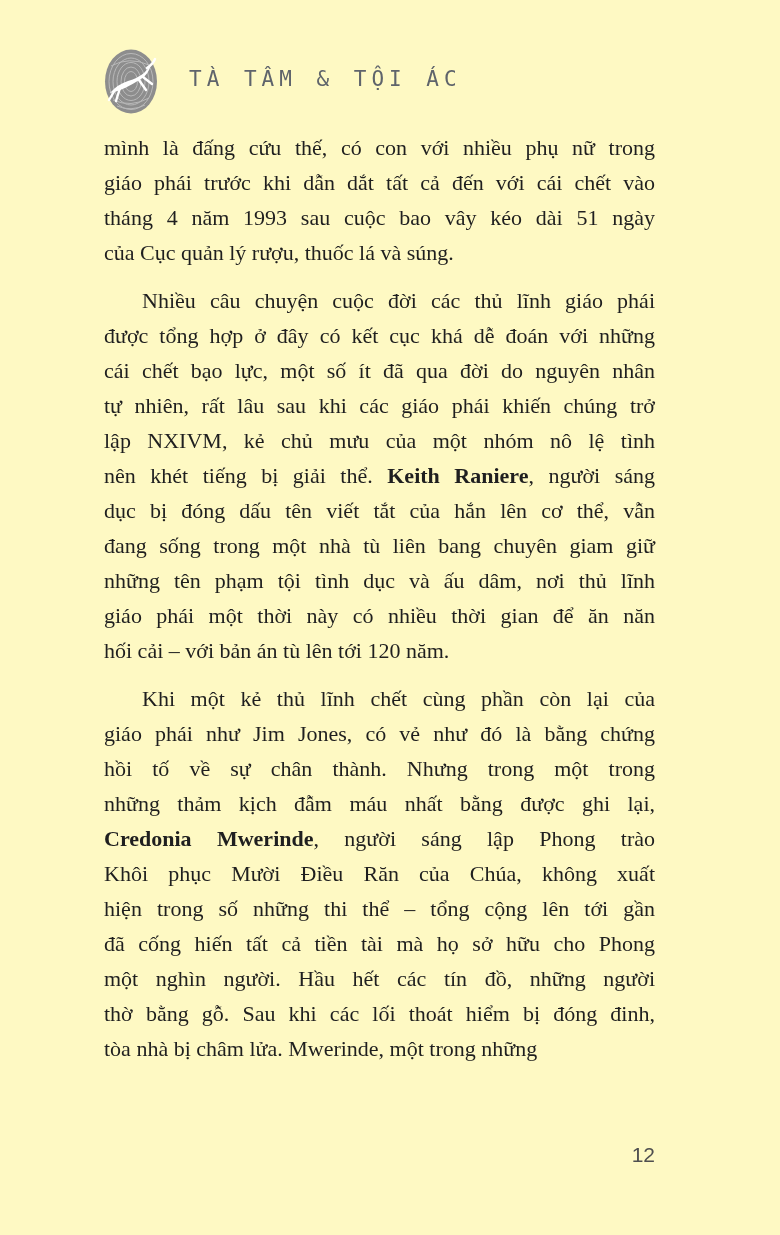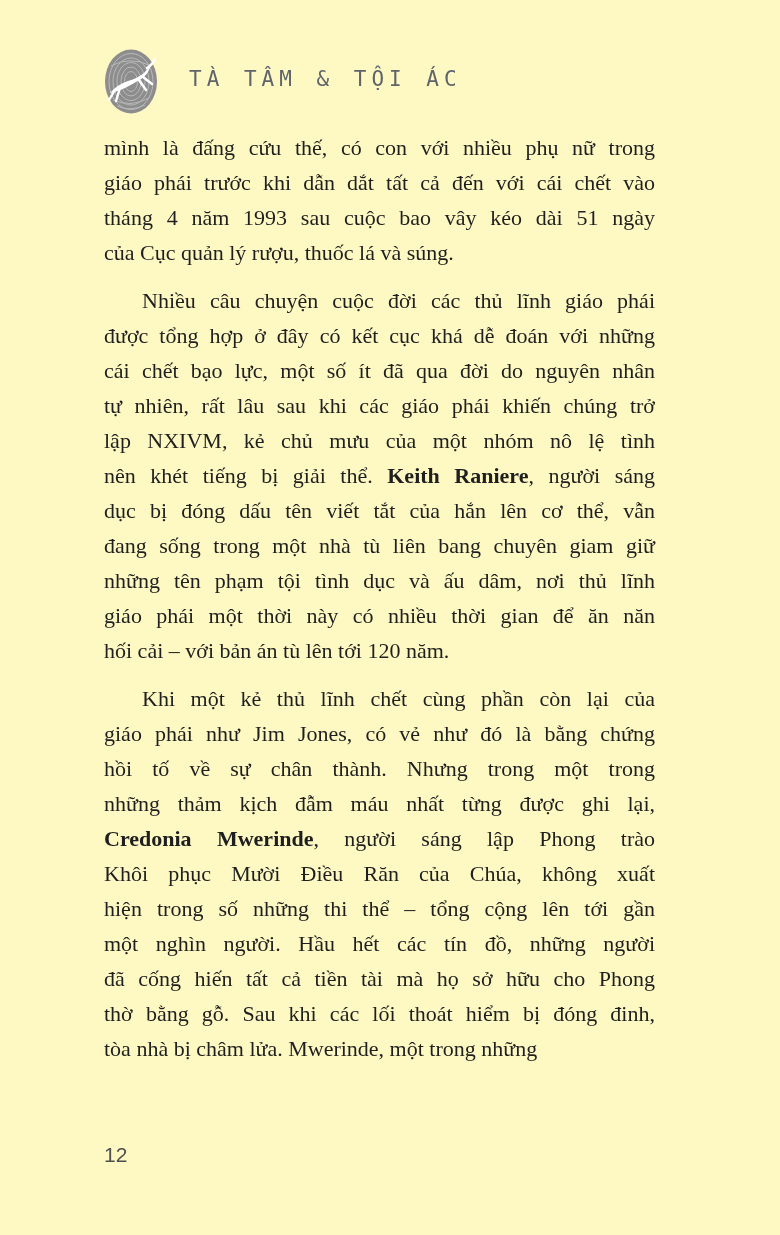--- a/index.html
+++ b/index.html
@@ -64,21 +64,21 @@
   }
   .line.indent { text-indent: 38px; }
   .bold { font-weight: bold; }
 
   
   .footer {
     position: absolute;
     left: 104px;
     width: 551px;
     top: 1143px;
-    text-align: left;
+    text-align: right;
   }
   .page-number {
     font-family: "Liberation Sans", "DejaVu Sans", sans-serif;
     font-size: 21px;
     color: #4f4f4f;
   }
 </style>
 </head>
 <body>
 
@@ -131,26 +131,26 @@
         <div class="line"><span>dục bị đóng dấu tên viết tắt của hắn lên cơ thể, vẫn</span></div>
         <div class="line"><span>đang sống trong một nhà tù liên bang chuyên giam giữ</span></div>
         <div class="line"><span>những tên phạm tội tình dục và ấu dâm, nơi thủ lĩnh</span></div>
         <div class="line"><span>giáo phái một thời này có nhiều thời gian để ăn năn</span></div>
         <div class="line last"><span>hối cải – với bản án tù lên tới 120 năm.</span></div>
       </div>
       <div class="para">
         <div class="line indent"><span>Khi một kẻ thủ lĩnh chết cùng phần còn lại của</span></div>
         <div class="line"><span>giáo phái như Jim Jones, có vẻ như đó là bằng chứng</span></div>
         <div class="line"><span>hồi tố về sự chân thành. Nhưng trong một trong</span></div>
-        <div class="line"><span>những thảm kịch đẫm máu nhất từng được ghi lại,</span></div>
+        <div class="line"><span>những thảm kịch đẫm máu nhất bằng được ghi lại,</span></div>
         <div class="line"><span class="bold">Credonia Mwerinde</span><span>, người sáng lập Phong trào</span></div>
         <div class="line"><span>Khôi phục Mười Điều Răn của Chúa, không xuất</span></div>
         <div class="line"><span>hiện trong số những thi thể – tổng cộng lên tới gần</span></div>
+        <div class="line"><span>đã cống hiến tất cả tiền tài mà họ sở hữu cho Phong</span></div>
         <div class="line"><span>một nghìn người. Hầu hết các tín đồ, những người</span></div>
-        <div class="line"><span>đã cống hiến tất cả tiền tài mà họ sở hữu cho Phong</span></div>
         <div class="line"><span>thờ bằng gỗ. Sau khi các lối thoát hiểm bị đóng đinh,</span></div>
         <div class="line last"><span>tòa nhà bị châm lửa. Mwerinde, một trong những</span></div>
       </div>
     </div>
 
   <div class="footer">
     <span class="page-number">12</span>
   </div>
 
 </div>

